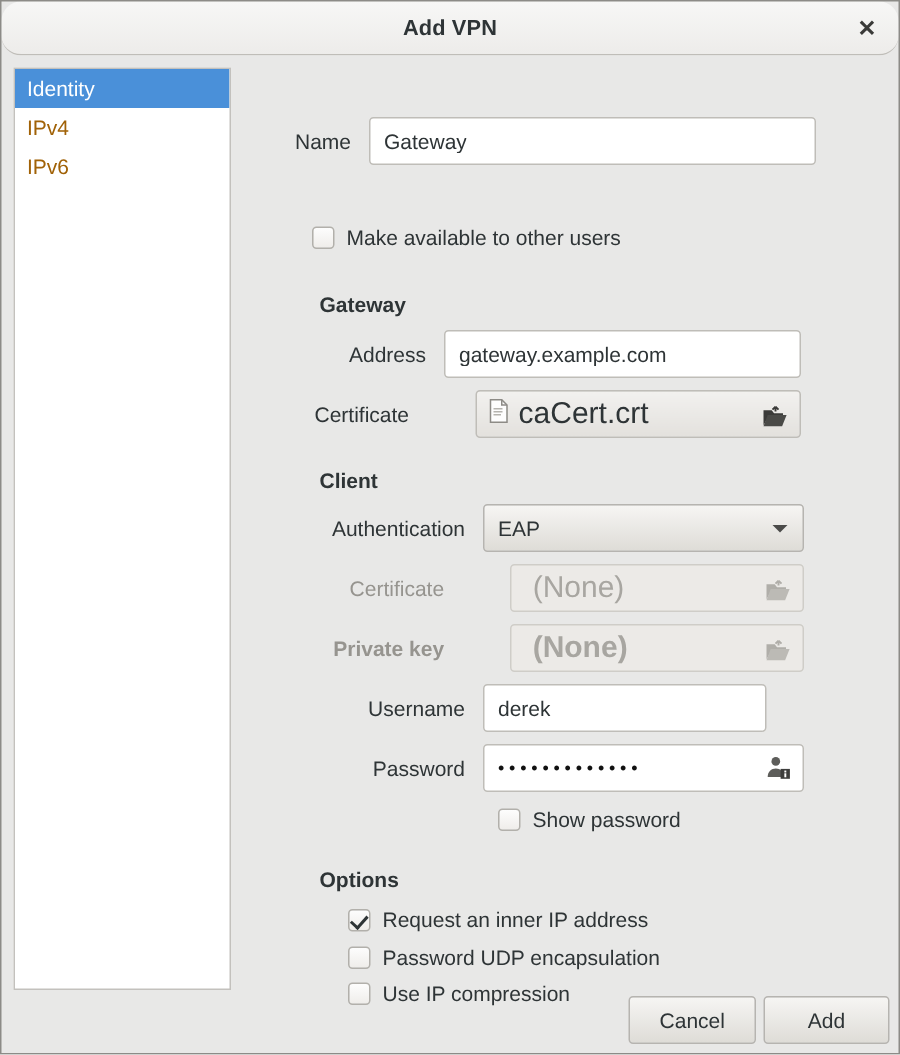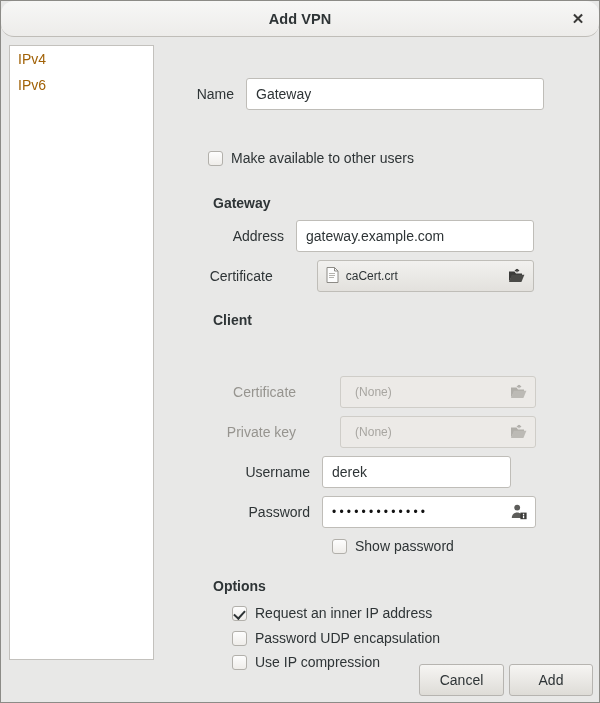--- a/index.html
+++ b/index.html
@@ -130,21 +130,21 @@
 
   
   .filebtn {
     height: 32px;
     border: 1px solid #bfbdb8;
     border-radius: 3px;
     background: linear-gradient(to bottom, #f2f1ef 0%, #e3e1dd 100%);
     display: flex;
     align-items: center;
     padding: 0 8px;
-    font-size: 12px;
+    font-size: 20px;
     color: #2e3436;
     cursor: pointer;
     position: relative;
     margin-left: 32px;
   }
   .filebtn.disabled {
     background: #eceae7;
     border-color: #cfcdc8;
     color: #a8a6a1;
     cursor: default;
@@ -242,20 +242,23 @@
 <div class="window">
 
   <div class="titlebar">
     <div class="titlebar-title">Add VPN</div>
     <div class="close-btn">✕</div>
   </div>
 
   <div class="body">
 
     <div class="sidebar">
+      <div class="side-item selected">
+        <span>Identity</span>
+      </div>
       <div class="side-item">
         <span>IPv4</span>
       </div>
       <div class="side-item">
         <span>IPv6</span>
       </div>
     </div>
 
     <div class="form">
 
@@ -296,36 +299,43 @@
               <path d="M1 3 h5.5 l1.5 2 H14 v2 H4.5 L1 13 z" fill="#3b3b39"></path>
               <path d="M3.8 6.2 H16.4 L13.4 13.6 H1 z" fill="#4a4a47"></path>
               <path d="M9 0.6 v3.2 M9 0.6 l-2 2 M9 0.6 l2 2" stroke="#3b3b39" stroke-width="1.3" fill="none"></path>
             </svg>
           </span>
         </div>
       </div>
 
       <div class="section-title" style="left:49px; top:275px;">Client</div>
 
+      <div class="row" style="left:0; top:299px; width:372px;">
+        <div class="lbl" style="width:158px;">Authentication</div>
+        <div class="combo" style="width:214px;">
+          <span>EAP</span>
+          <span class="arrow"></span>
+        </div>
+      </div>
 
       <div class="row" style="left:0; top:339px; width:372px;">
         <div class="lbl dim" style="width:158px;">Certificate</div>
         <div class="filebtn disabled" style="width:214px; padding-left:14px;">
           <span>(None)</span>
           <span class="openicon">
             <svg width="17" height="15" viewBox="0 0 17 15">
               <path d="M1 3 h5.5 l1.5 2 H14 v2 H4.5 L1 13 z" fill="#b0aea9"></path>
               <path d="M3.8 6.2 H16.4 L13.4 13.6 H1 z" fill="#bcbab5"></path>
               <path d="M9 0.6 v3.2 M9 0.6 l-2 2 M9 0.6 l2 2" stroke="#b0aea9" stroke-width="1.3" fill="none"></path>
             </svg>
           </span>
         </div>
       </div>
 
-      <div class="row" style="left:0; top:379px; width:372px;">
+      <div class="row" style="left:0; top:379px; width:372px;font-weight:bold;">
         <div class="lbl dim" style="width:158px;">Private key</div>
         <div class="filebtn disabled" style="width:214px; padding-left:14px;">
           <span>(None)</span>
           <span class="openicon">
             <svg width="17" height="15" viewBox="0 0 17 15">
               <path d="M1 3 h5.5 l1.5 2 H14 v2 H4.5 L1 13 z" fill="#b0aea9"></path>
               <path d="M3.8 6.2 H16.4 L13.4 13.6 H1 z" fill="#bcbab5"></path>
               <path d="M9 0.6 v3.2 M9 0.6 l-2 2 M9 0.6 l2 2" stroke="#b0aea9" stroke-width="1.3" fill="none"></path>
             </svg>
           </span>

